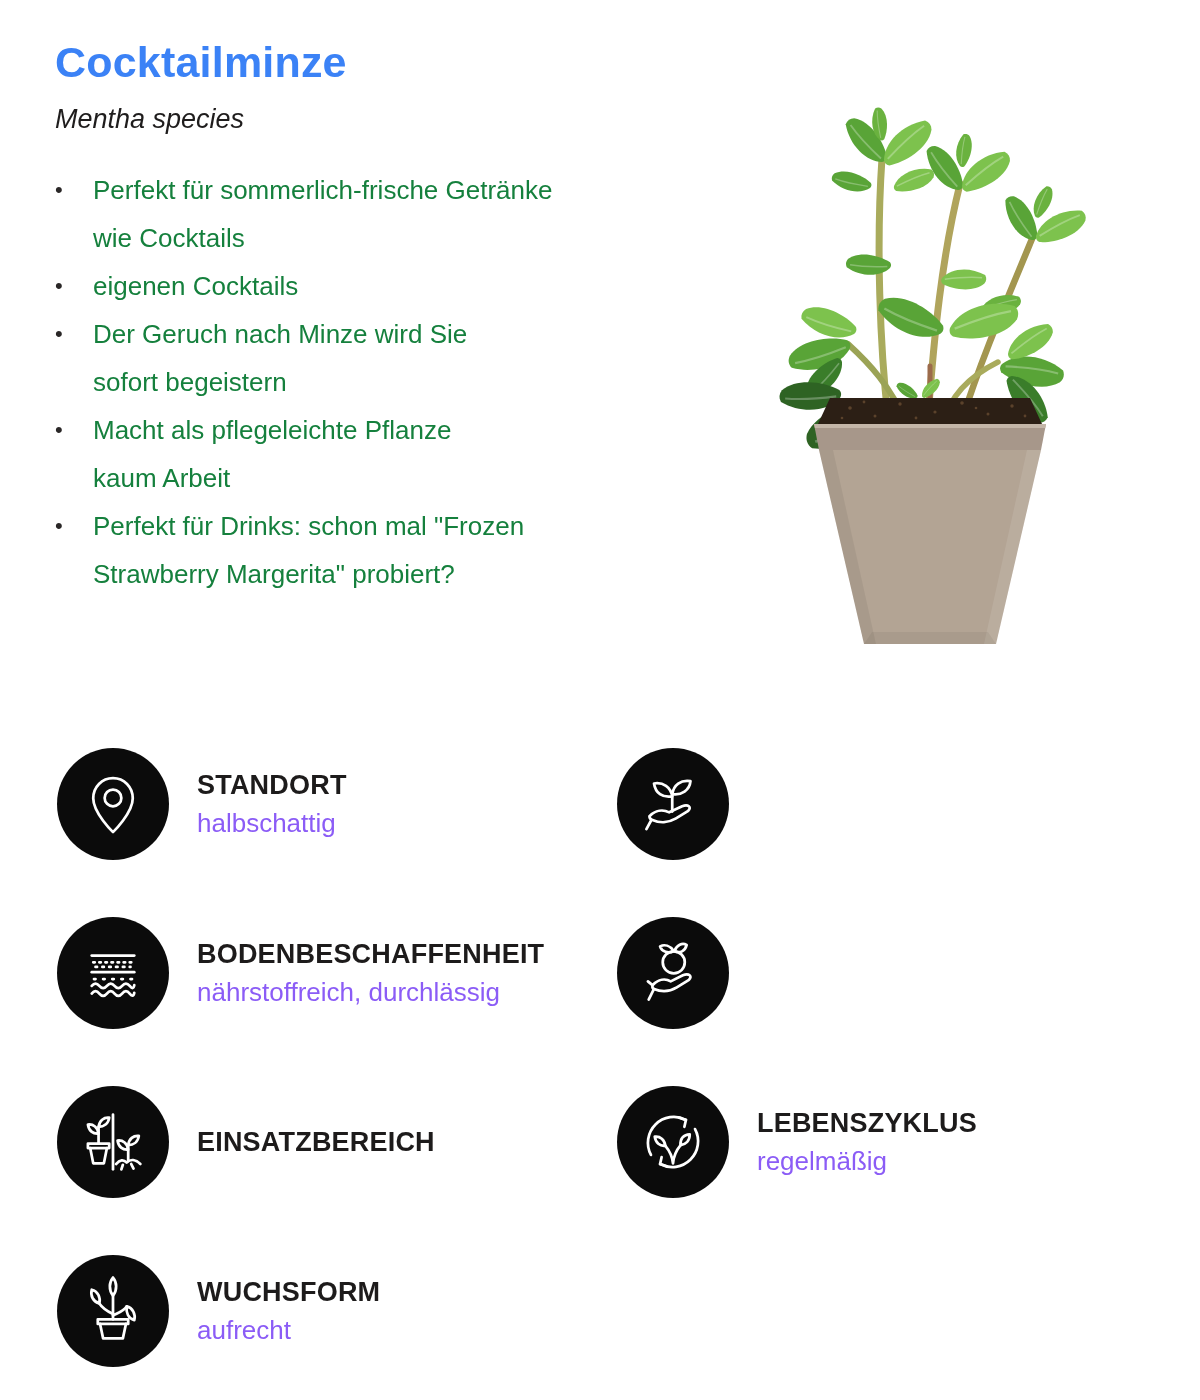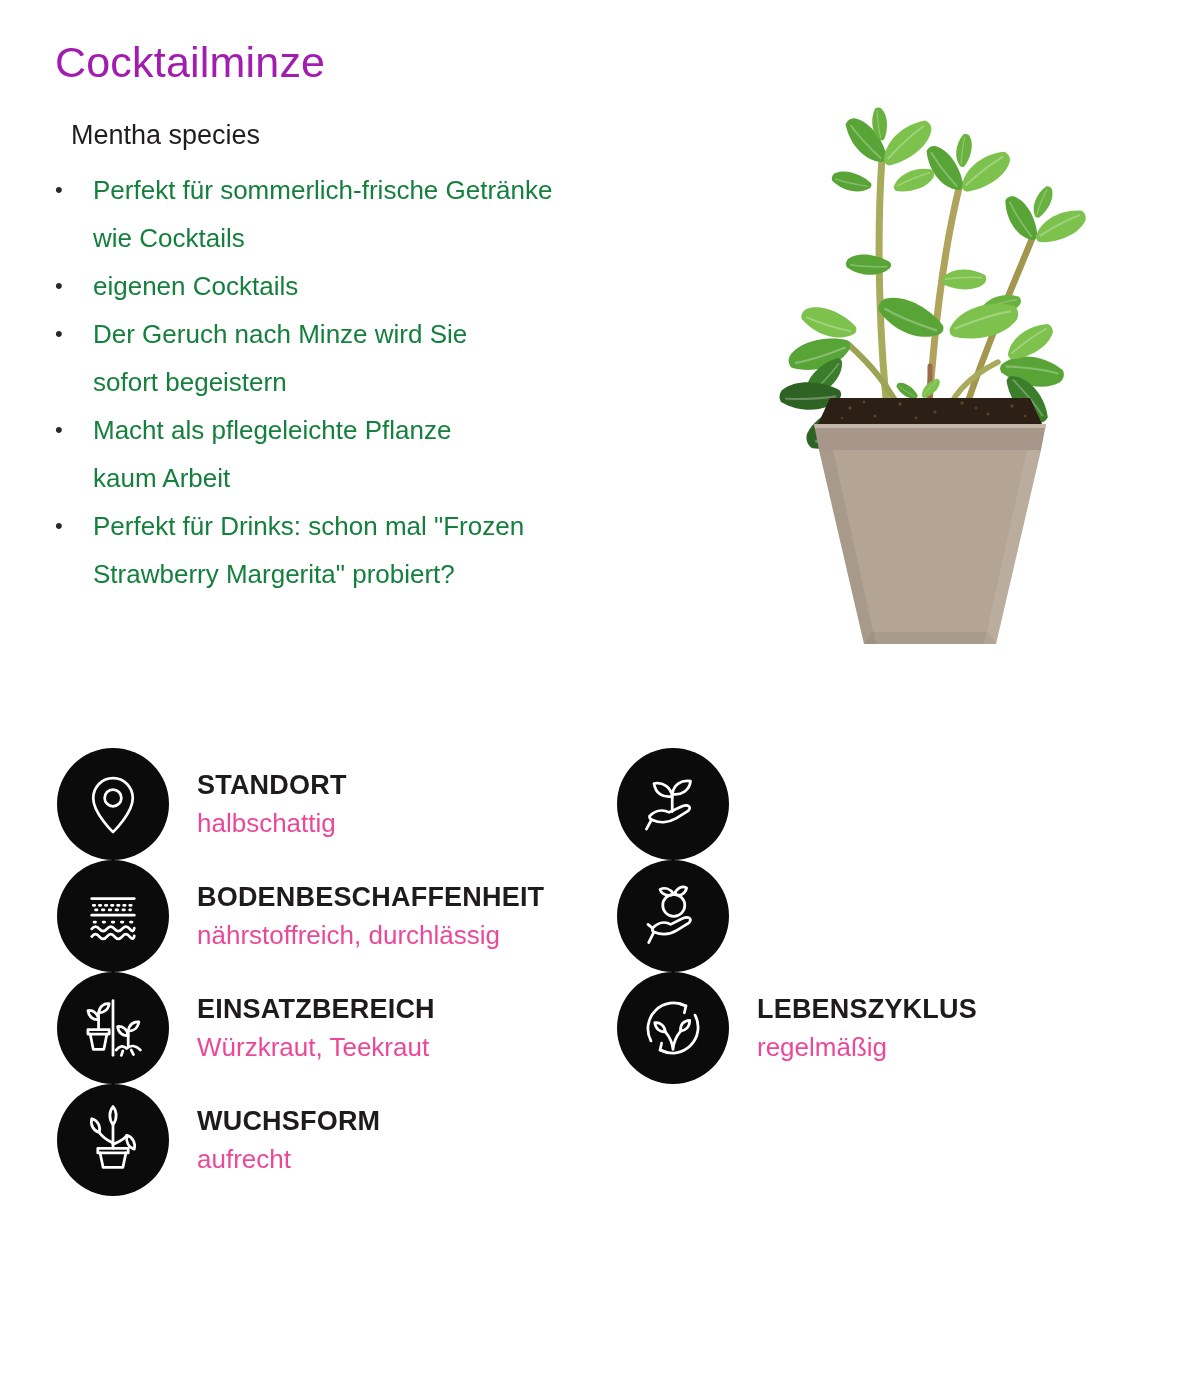--- a/index.html
+++ b/index.html
@@ -2,49 +2,49 @@
 <html><head>
 <meta charset="utf-8">
 <style>
   html,body{margin:0;padding:0;background:#ffffff;}
   .page{
     position:relative;width:1200px;height:1400px;background:#ffffff;overflow:hidden;
     font-family:"Liberation Sans","DejaVu Sans",sans-serif;color:#222020;
   }
   .title{
     position:absolute;left:55px;top:38px;margin:0;
-    font-size:43px;font-weight:400;color:#a21caf;letter-spacing:0.2px;
+    font-size:43px;font-weight:700;color:#3b82f6;letter-spacing:0.2px;
   }
   .species{
-    position:absolute;left:55px;top:104px;margin:16px;
-    font-size:27px;color:#1f1d1d;
+    position:absolute;left:55px;top:104px;margin:0;
+    font-size:27px;font-style:italic;color:#1f1d1d;
   }
   .bullets{
     position:absolute;left:55px;top:166px;width:560px;margin:0;padding:0;list-style:none;
   }
   .bullets li{display:flex;}
   .bullets .dot{flex:0 0 38px;font-size:22px;line-height:48px;color:#2a2727;}
   .bullets .lines{flex:1;}
   .bullets .lines span{display:block;font-size:26px;line-height:48px;color:#15803d;}
   .photo{
     position:absolute;left:730px;top:66px;width:400px;height:600px;margin:0;
   }
   .features{
     position:absolute;left:57px;top:748px;width:1100px;
-    display:grid;grid-template-columns:560px 1fr;
+    display:grid;grid-template-columns:560px 1fr;row-gap:57px;
   }
   .feature{display:flex;align-items:center;gap:28px;height:112px;}
   .badge{
     flex:0 0 112px;width:112px;height:112px;border-radius:50%;background:#0b0b0b;
     display:flex;align-items:center;justify-content:center;
   }
   .badge svg{width:76px;height:76px;display:block;}
   .icon-stroke{fill:none;stroke:#ffffff;stroke-width:3.6;stroke-linecap:round;stroke-linejoin:round;}
   .ftitle{font-size:27px;font-weight:700;color:#1d1b1b;letter-spacing:0.2px;}
-  .fvalue{font-size:26px;margin-top:7px;color:#ec4899;}
+  .fvalue{font-size:26px;margin-top:7px;color:#8b5cf6;}
 </style>
 </head>
 <body>
 
 <svg width="0" height="0" style="position:absolute" aria-hidden="true">
   <defs>
     <g id="leafshape">
       <path d="M0 0 C8 -11 28 -15 45 -7 C47 -4 47 -1 45 2 C34 13 12 11 1 6 C-1 4 -1 2 0 0 Z" fill="currentColor"></path>
       <path d="M3 1 C17 -2 31 -4 42 -4" fill="none" stroke="rgba(255,255,255,0.28)" stroke-width="1.6"></path>
     </g>
@@ -294,21 +294,20 @@
     </div>
 
     <div class="feature">
       <span class="badge">
         <svg viewBox="0 0 100 100">
             <use href="#sym-pot-and-sprout-icon"></use>
           </svg>
       </span>
       <div class="ftext">
         <div class="ftitle">EINSATZBEREICH</div>
-        <div class="fvalue">Würzkraut, Teekraut</div>
       </div>
     </div>
 
     <div class="feature">
       <span class="badge">
         <svg viewBox="0 0 100 100">
             <use href="#sym-cycle-plant-icon"></use>
           </svg>
       </span>
       <div class="ftext">

